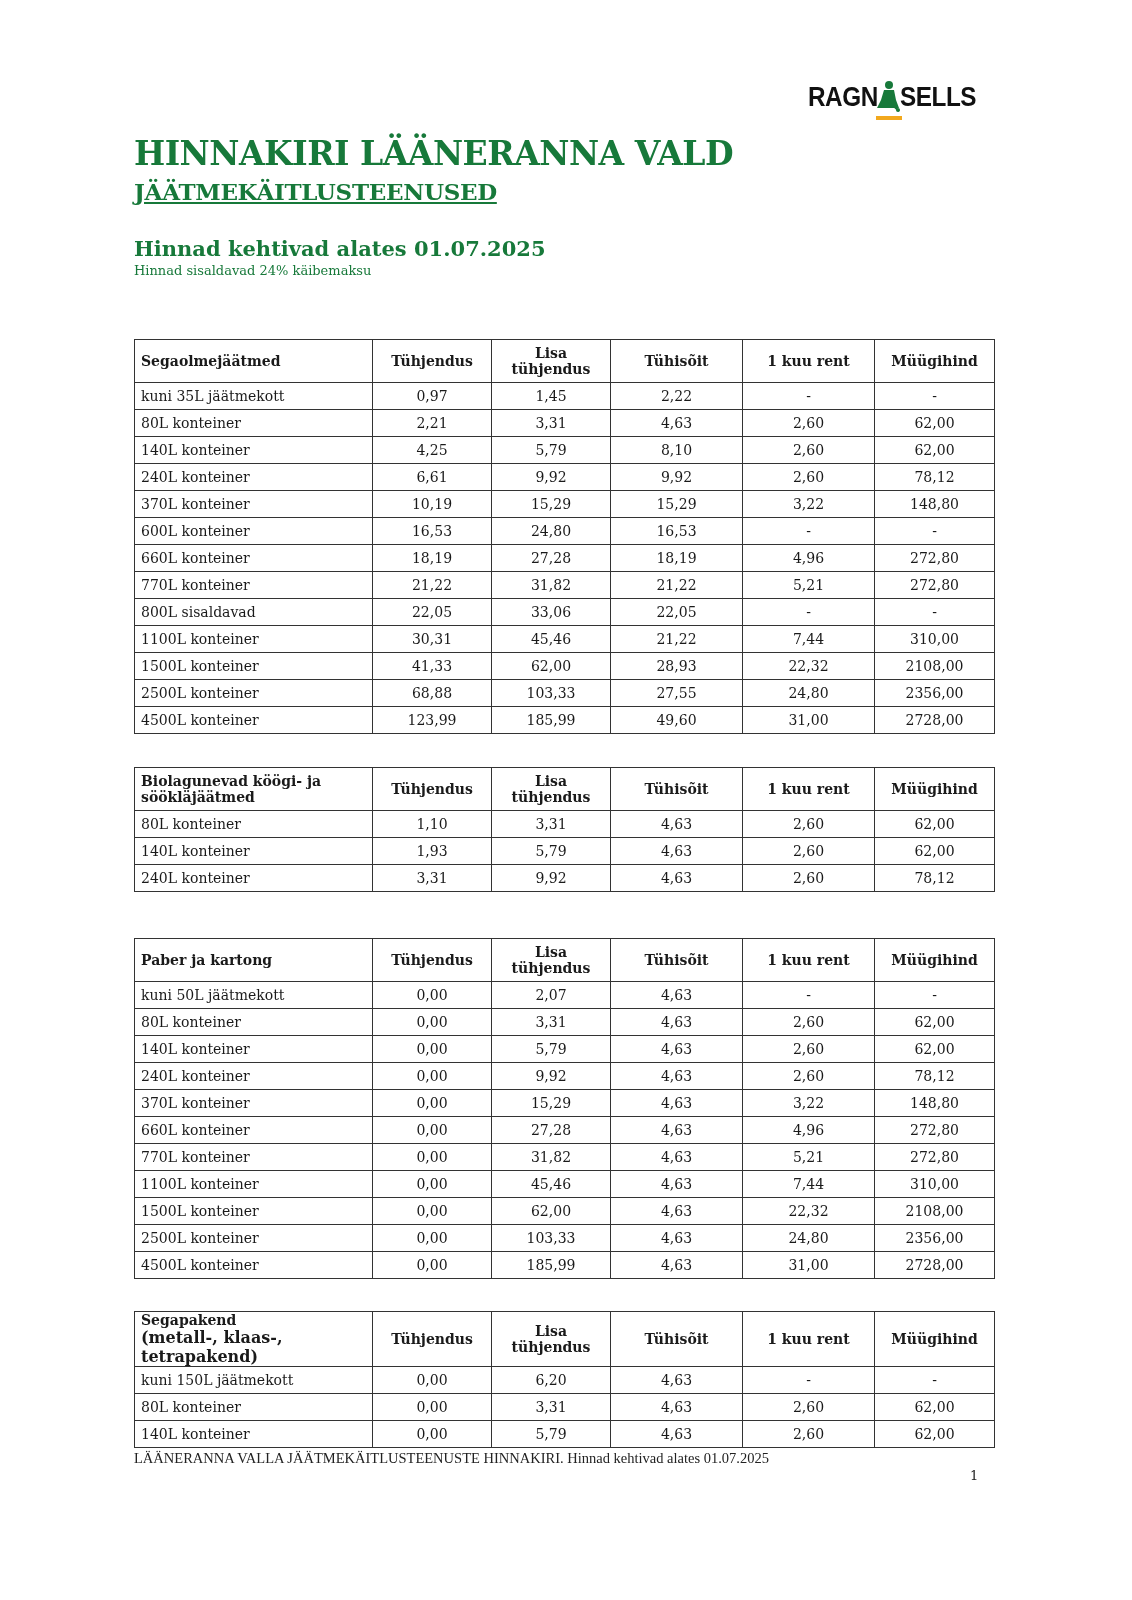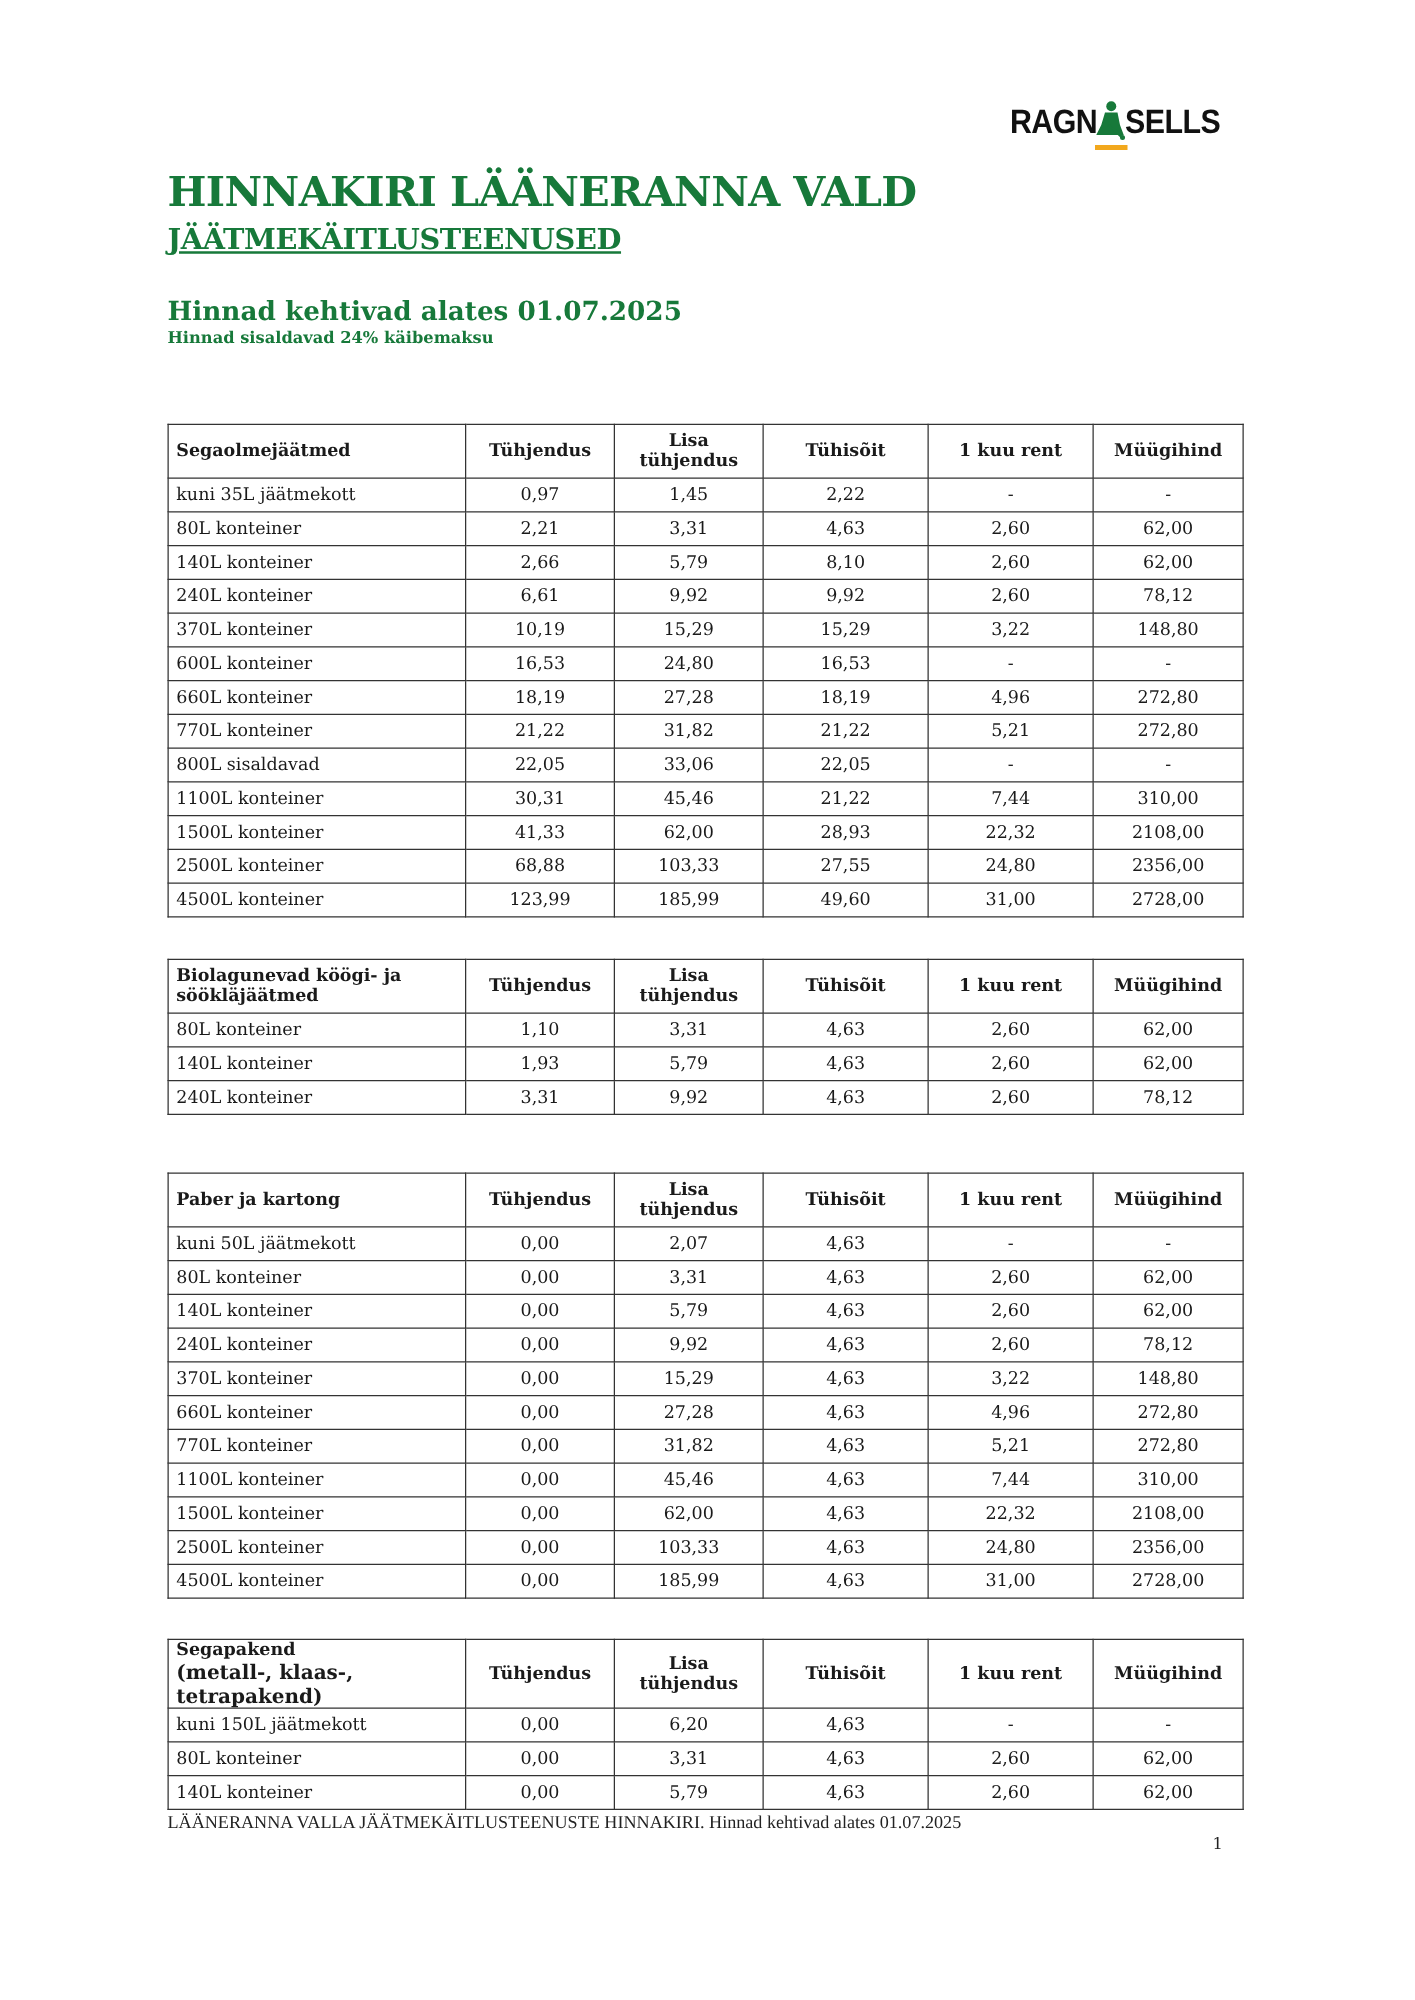--- a/index.html
+++ b/index.html
@@ -10,21 +10,21 @@
                letter-spacing: -0.5px; color: #111; position: absolute; top: 2px; transform: scaleX(0.9); transform-origin: left; }
   .logo-left { left: 0; }
   .logo-right { left: 92px; }
   .logo-figure { position: absolute; left: 67px; top: 0px; width: 26px; height: 32px; }
   .logo-bar { position: absolute; left: 68px; top: 36px; width: 26px; height: 4px; background: #f2a81d; }
 
   .title { position: absolute; left: 134px; top: 134px; margin: 0; font-family: "DejaVu Serif", serif;
            font-weight: bold; font-size: 33px; color: #17793a; letter-spacing: -0.5px; }
   .subtitle { position: absolute; left: 134px; top: 178px; margin: 0; font-weight: bold; font-size: 23px; color: #17793a; letter-spacing: -0.3px; text-decoration: underline; }
   .validity { position: absolute; left: 134px; top: 236px; margin: 0; font-weight: bold; font-size: 21px; color: #17793a; }
-  .vat-note { position: absolute; left: 134px; top: 263px; margin: 0; font-weight: bold; font-size: 13px; color: #17793a; }
+  .vat-note { position: absolute; left: 134px; top: 263px; margin: 0; font-weight: normal; font-size: 13px; color: #17793a; }
 
   table.price { position: absolute; left: 134px; width: 860px; border-collapse: collapse; font-size: 14px; table-layout: fixed; margin-top: 45px; }
   table.price td, table.price th { border: 1.6px solid #333; padding: 0 6px; }
   table.price th { font-weight: bold; font-size: 14px; height: 42px; text-align: center; }
   table.price th.first { text-align: left; }
   table.price td { height: 26px; text-align: center; }
   table.price td.first { text-align: left; }
   col.c0 { width: 238px; } col.c1 { width: 119px; } col.c2 { width: 119px; }
   col.c3 { width: 132px; } col.c4 { width: 132px; } col.c5 { width: 120px; }
   .hdr-small { display: block; font-size: 16px; }
@@ -84,21 +84,21 @@
       <tr>
         <td class="first">80L konteiner</td>
         <td>2,21</td>
         <td>3,31</td>
         <td>4,63</td>
         <td>2,60</td>
         <td>62,00</td>
       </tr>
       <tr>
         <td class="first">140L konteiner</td>
-        <td>2,66</td>
+        <td>4,25</td>
         <td>5,79</td>
         <td>8,10</td>
         <td>2,60</td>
         <td>62,00</td>
       </tr>
       <tr>
         <td class="first">240L konteiner</td>
         <td>6,61</td>
         <td>9,92</td>
         <td>9,92</td>

